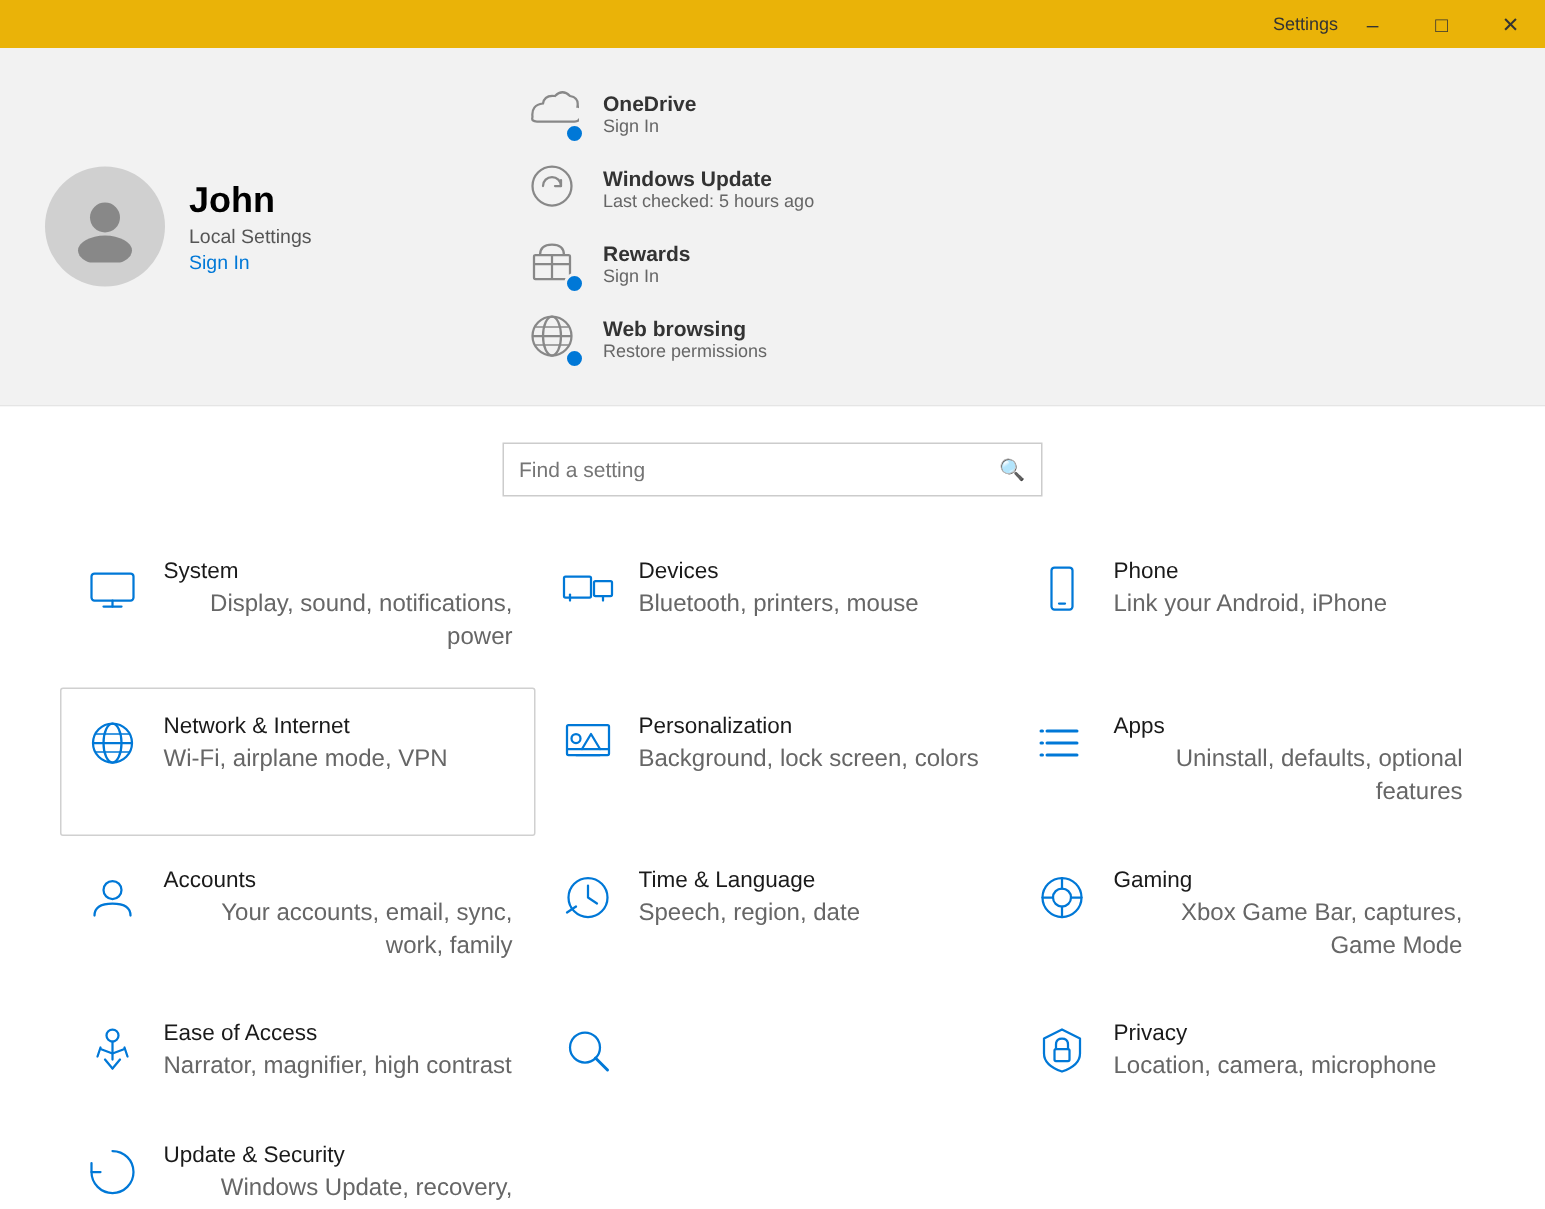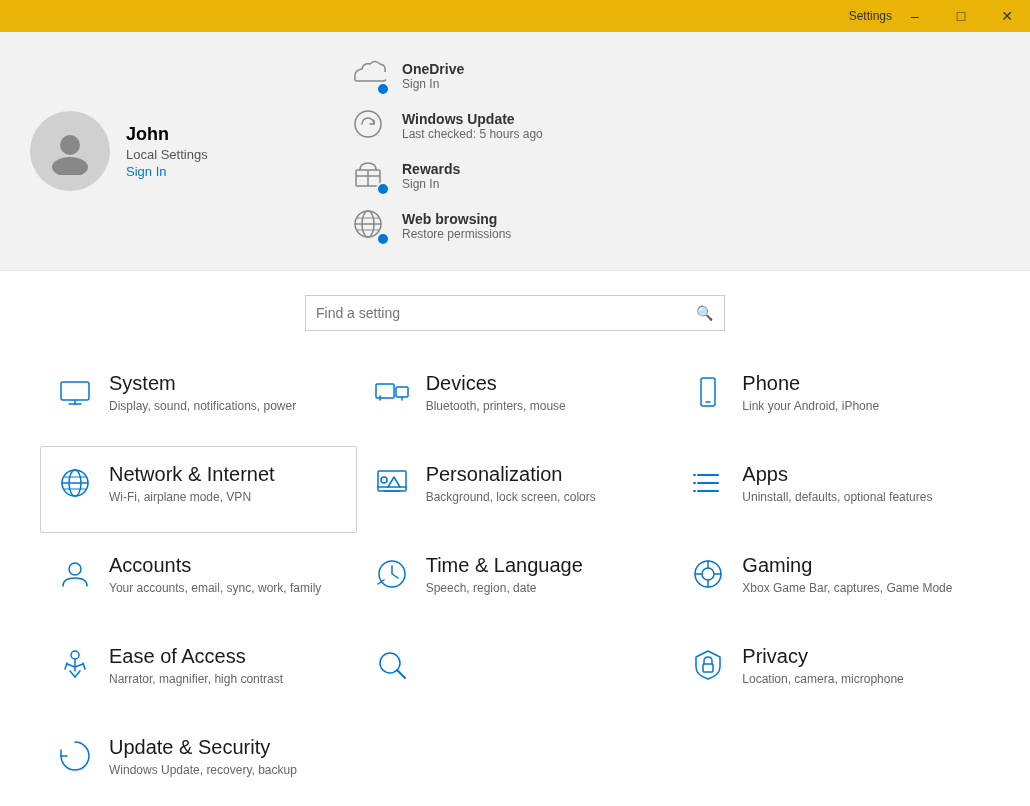--- a/index.html
+++ b/index.html
@@ -67,21 +67,21 @@
       align-items: center;
       justify-content: center;
       flex-shrink: 0;
     }
     .avatar-circle svg {
       width: 48px;
       height: 48px;
       fill: #888;
     }
     .profile-info .name {
-      font-size: 18px;
+      font-size: 24px;
       font-weight: 700;
       color: #000;
     }
     .profile-info .account-type {
       font-size: 13px;
       color: #555;
       margin-top: 2px;
     }
     .profile-info .sign-in-link {
       color: #0078d7;
@@ -138,21 +138,21 @@
     .search-section {
       padding: 24px 0;
       display: flex;
       justify-content: center;
       background: #fff;
     }
     .search-box {
       display: flex;
       align-items: center;
       border: 1px solid #ccc;
-      width: 420px;
+      width: 360px;
       height: 36px;
       padding: 0 10px;
       background: #fff;
     }
     .search-box input {
       border: none;
       outline: none;
       flex: 1;
       font-size: 14px;
       color: #333;
@@ -194,29 +194,30 @@
     .setting-icon svg {
       width: 36px;
       height: 36px;
       fill: none;
       stroke: #0078d7;
       stroke-width: 1.5;
       stroke-linecap: round;
       stroke-linejoin: round;
     }
     .setting-text .setting-title {
-      font-size: 20px;
+      font-size: 15px;
       font-weight: 500;
       color: #1a1a1a;
       margin-bottom: 3px;
     }
     .setting-text .setting-desc {
-      font-size: 12px;
+      font-size: 16px;
       color: #666;
       line-height: 1.4;
+      text-align: right;
     }
   </style>
 </head>
 <body>
 
 <div class="titlebar">
   <span class="titlebar-title">Settings</span>
   <div class="titlebar-controls">
     <button class="titlebar-btn">–</button>
     <button class="titlebar-btn">□</button>

